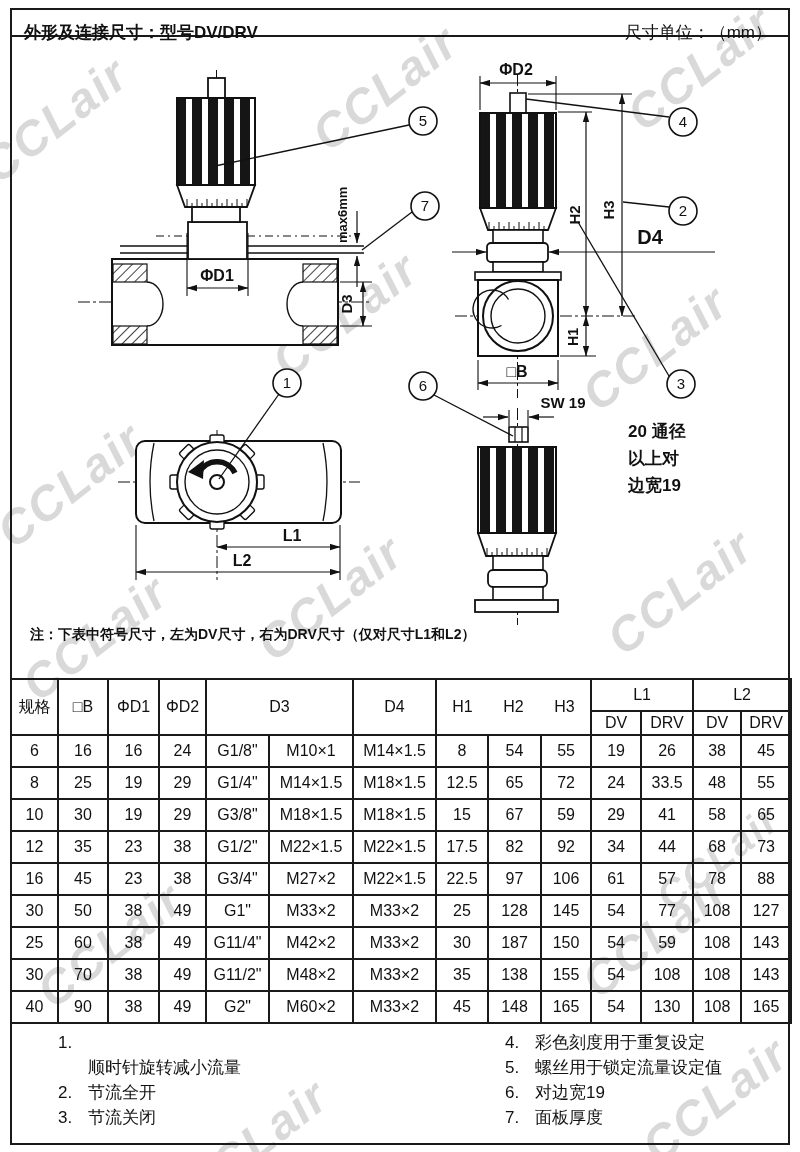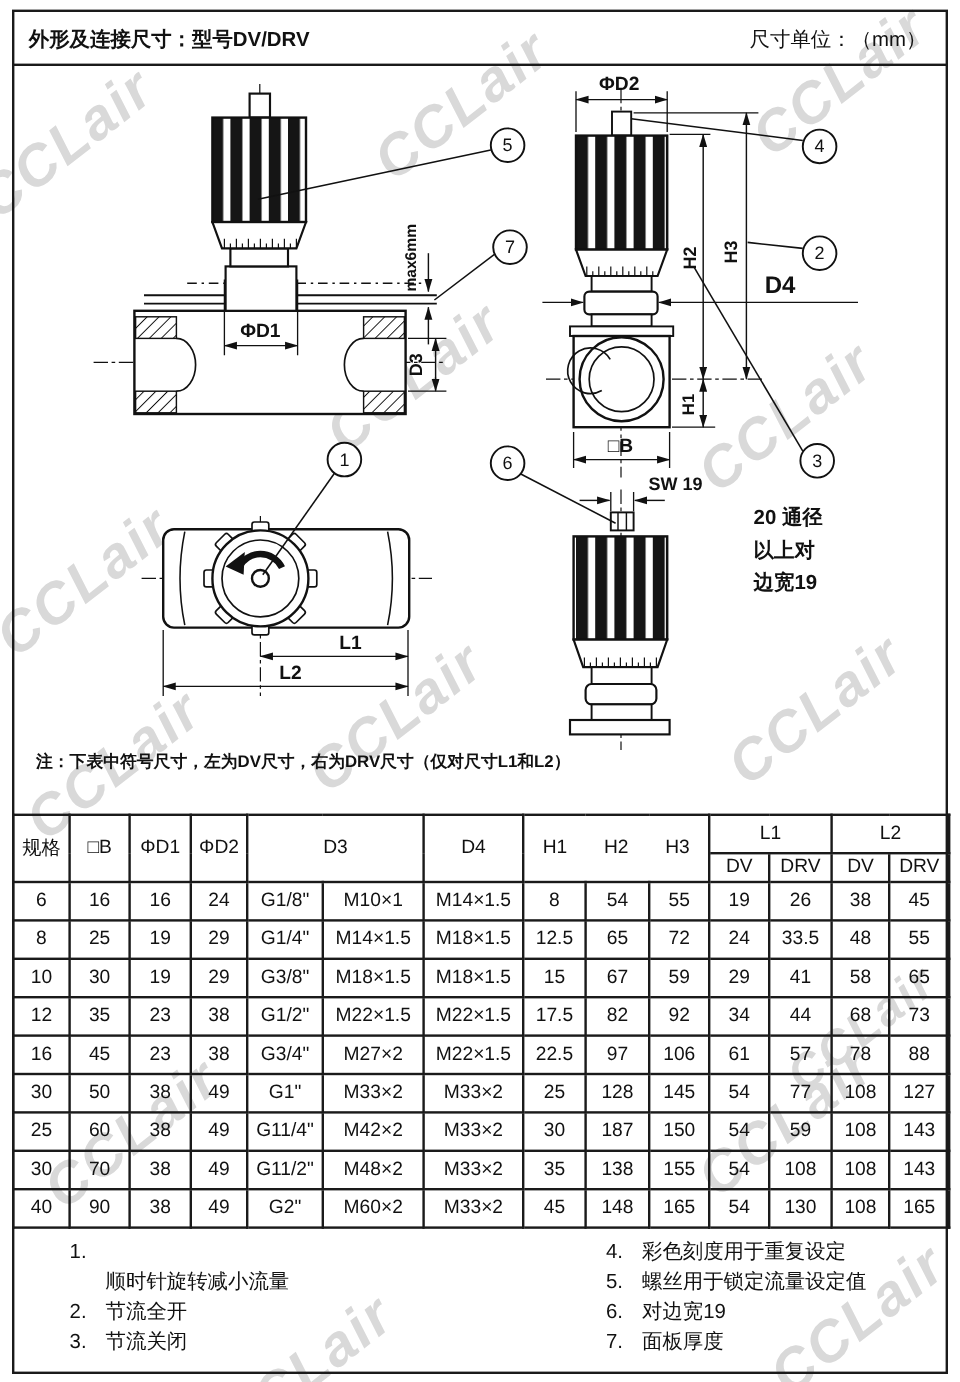--- a/index.html
+++ b/index.html
@@ -13,21 +13,21 @@
     position:absolute;z-index:0;font-style:italic;font-weight:700;
     letter-spacing:2px;white-space:nowrap;transform:translate(-50%,-50%) rotate(-38deg);
     user-select:none;pointer-events:none;
   }
   
   .frame{
     position:absolute;left:10px;top:8px;width:776px;height:1133px;
     border:2px solid #1a1a1a;z-index:1;pointer-events:none;
   }
   .titlebar{
-    position:absolute;left:10px;top:8px;width:780px;height:47px;z-index:2;
+    position:absolute;left:10px;top:8px;width:780px;height:29px;z-index:2;
     border-bottom:2px solid #1a1a1a;box-sizing:border-box;
   }
   .title{
     position:absolute;left:14px;top:13px;font-size:17px;font-weight:700;
   }
   .unit{
     position:absolute;right:18px;top:13px;font-size:17px;font-weight:400;
   }
   svg.draw{position:absolute;left:10px;top:55px;z-index:2;}
   svg.draw text{font-family:"Liberation Sans","DejaVu Sans",sans-serif;fill:#111;}

